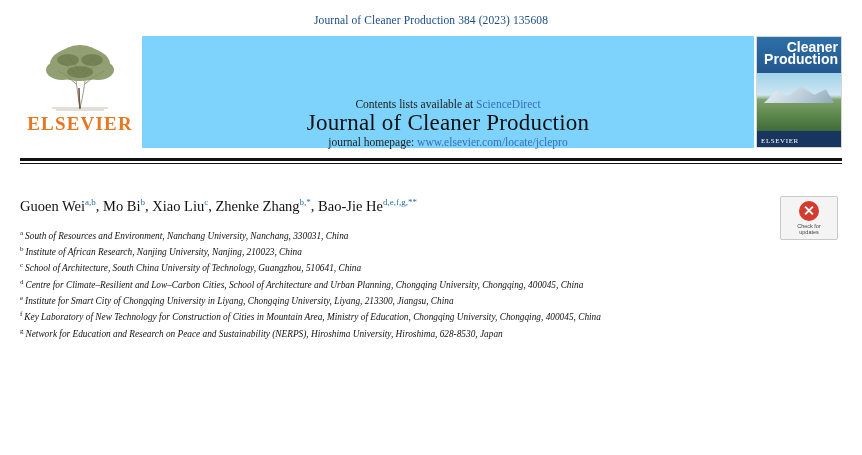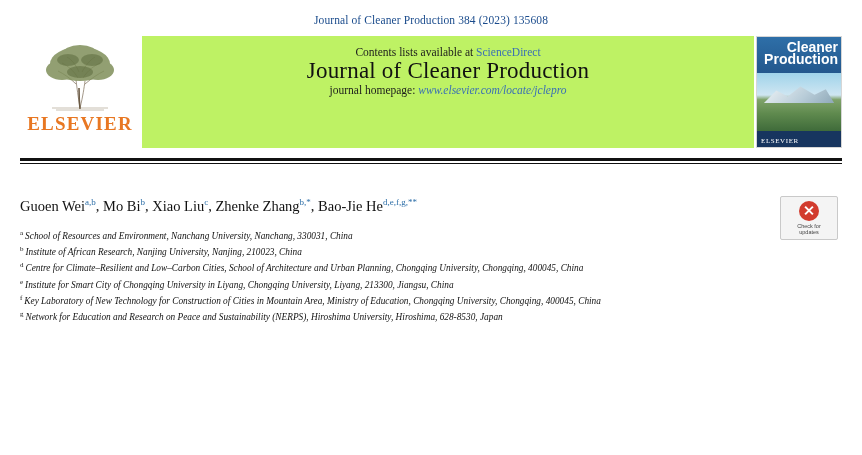--- a/index.html
+++ b/index.html
@@ -58,25 +58,25 @@
   .elsevier-word {
     font-family: "Liberation Serif", serif;
     font-size: 19px;
     letter-spacing: 1.2px;
     color: #e87722;
     font-weight: bold;
     margin-top: 1px;
   }
   .journal-band {
     flex: 1 1 auto;
-    background: #bef264;
+    background: #7dd3fc;
     display: flex;
     flex-direction: column;
     align-items: center;
-    justify-content: flex-start;
+    justify-content: flex-end;
     padding: 10px 6px 0 6px;
     box-sizing: border-box;
     margin-left: 2px;
   }
   .contents-line {
     font-size: 11.5px;
     font-family: "Liberation Serif", serif;
     color: #1c1c1c;
   }
   .contents-line .sd-link {
@@ -88,21 +88,20 @@
     color: #111111;
     letter-spacing: 0.2px;
   }
   .homepage-line {
     font-size: 11.5px;
     font-family: "Liberation Serif", serif;
     color: #1c1c1c;
   }
   .homepage-line .hp-link {
     color: #3a6fb5;
-    font-style: italic;
   }
   .cover-block {
     flex: 0 0 86px;
     width: 86px;
     margin-left: 2px;
     position: relative;
     background: #1b3a6b;
     overflow: hidden;
     border: 1px solid #d6d6d6;
     box-sizing: border-box;
@@ -330,22 +329,23 @@
     </div>
   </div>
 
   <div class="article">
 
     <div class="authors">
       <span><span>Guoen Wei</span><sup>a,b</sup></span><span>, </span><span><span>Mo Bi</span><sup>b</sup></span><span>, </span><span><span>Xiao Liu</span><sup>c</sup></span><span>, </span><span><span>Zhenke Zhang</span><sup>b,*</sup></span><span>, </span><span><span>Bao-Jie He</span><sup>d,e,f,g,**</sup></span>
     </div>
 
     <div class="affiliations">
-      <div class="aff"><sup>a</sup><span>School of Resources and Environment, Nanchang University, Nanchang, 330031, China</span></div>
+      <div class="aff"><sup>a</sup><span>South of Resources and Environment, Nanchang University, Nanchang, 330031, China</span></div>
       <div class="aff"><sup>b</sup><span>Institute of African Research, Nanjing University, Nanjing, 210023, China</span></div>
+      <div class="aff"><sup>c</sup><span>School of Architecture, South China University of Technology, Guangzhou, 510641, China</span></div>
       <div class="aff"><sup>d</sup><span>Centre for Climate–Resilient and Low–Carbon Cities, School of Architecture and Urban Planning, Chongqing University, Chongqing, 400045, China</span></div>
       <div class="aff"><sup>e</sup><span>Institute for Smart City of Chongqing University in Liyang, Chongqing University, Liyang, 213300, Jiangsu, China</span></div>
       <div class="aff"><sup>f</sup><span>Key Laboratory of New Technology for Construction of Cities in Mountain Area, Ministry of Education, Chongqing University, Chongqing, 400045, China</span></div>
       <div class="aff"><sup>g</sup><span>Network for Education and Research on Peace and Sustainability (NERPS), Hiroshima University, Hiroshima, 628-8530, Japan</span></div>
     </div>
   </div>
 
 </div>
 
 </body></html>

